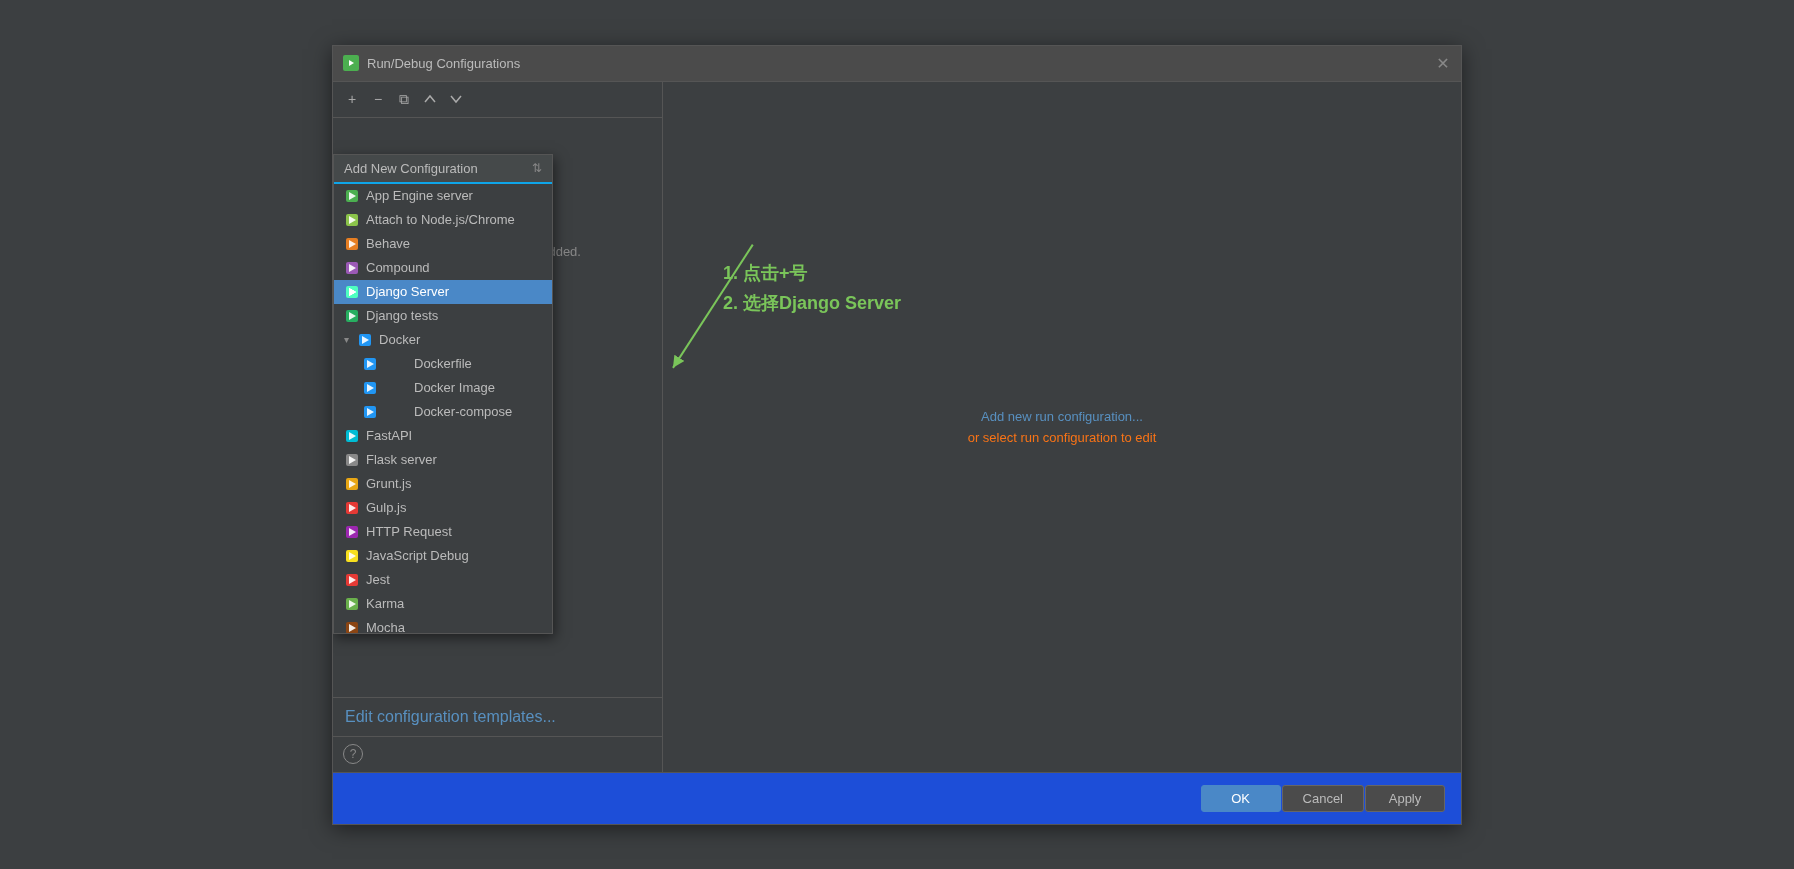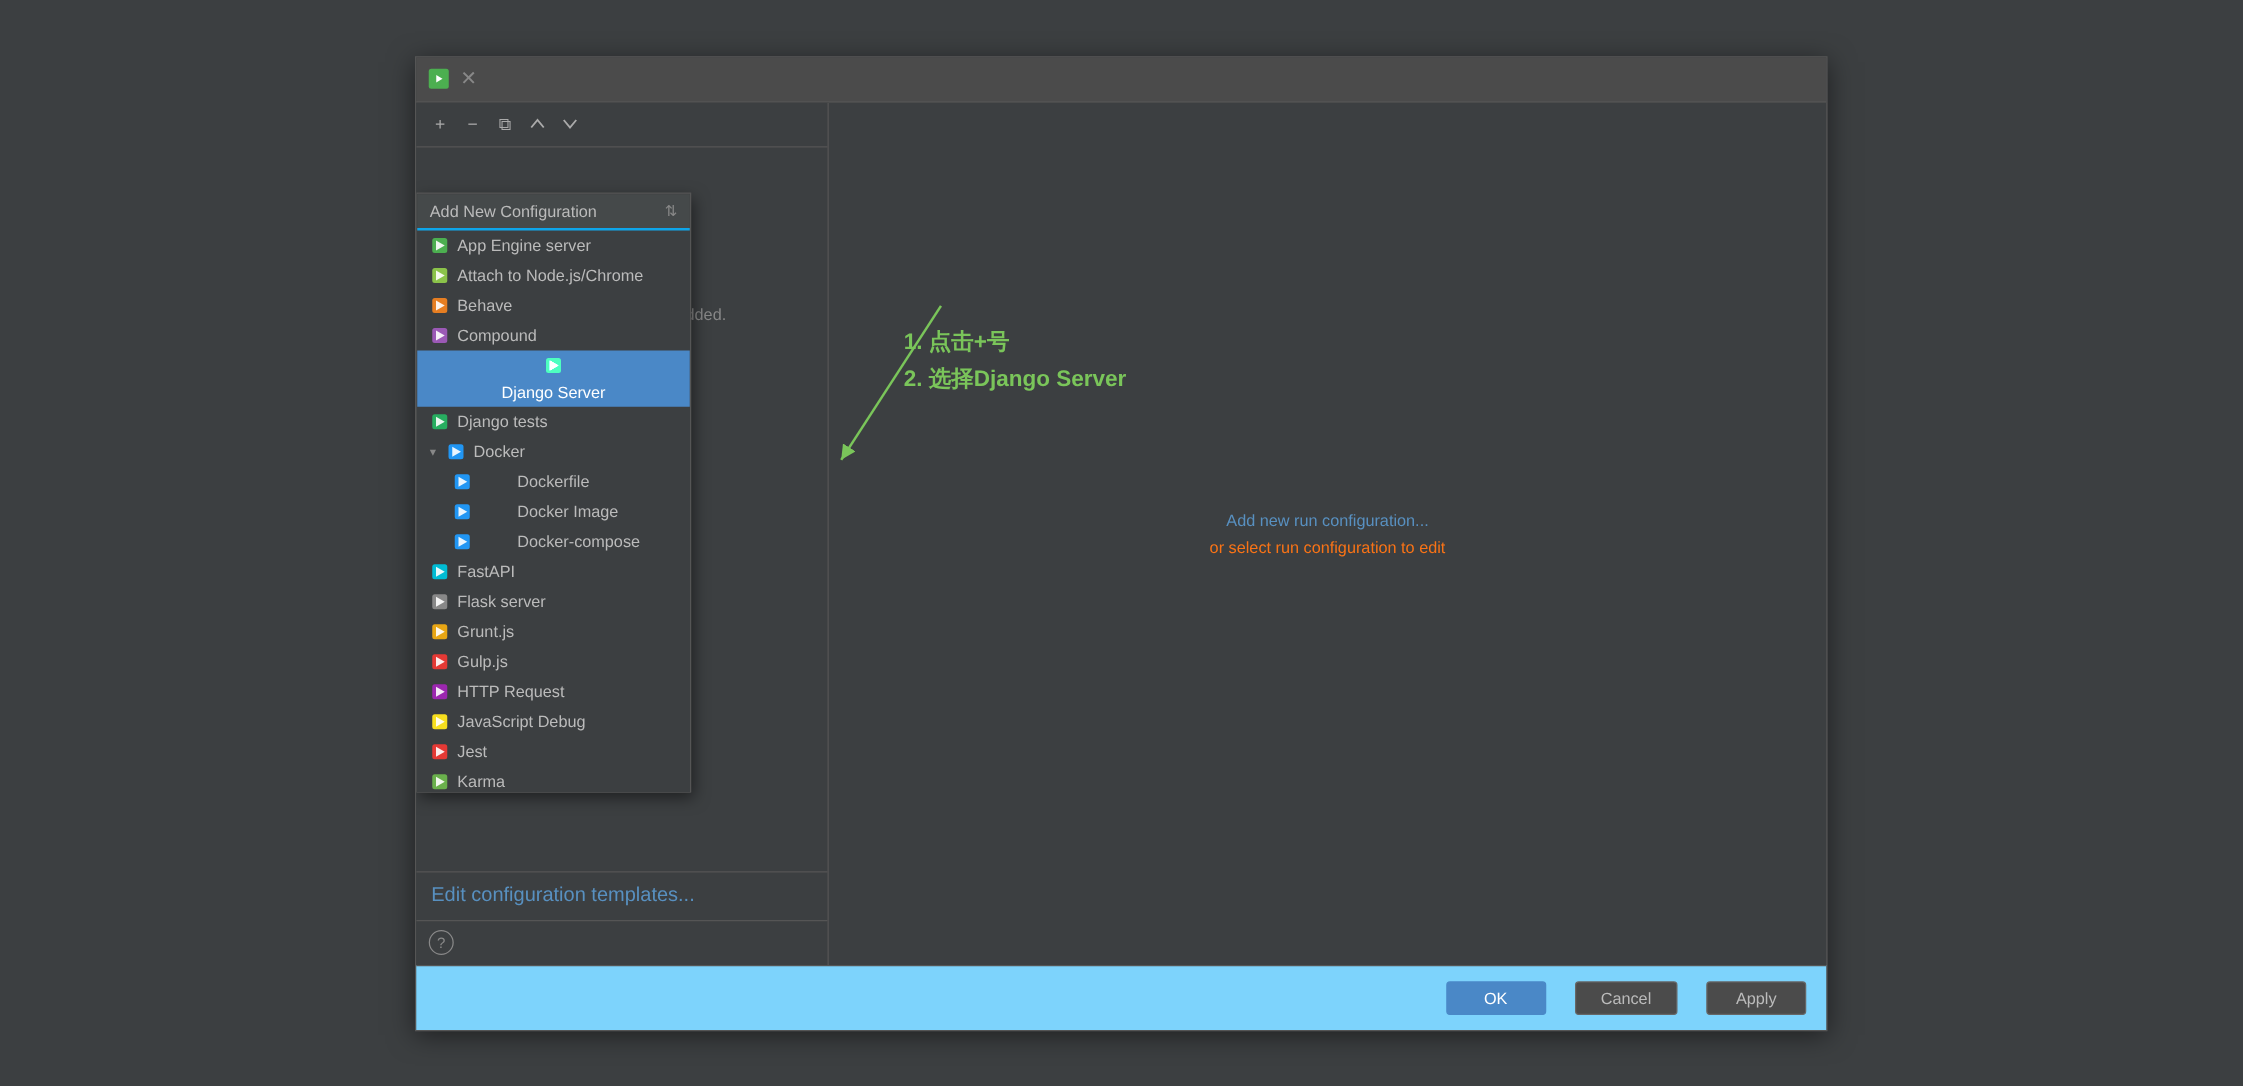--- a/index.html
+++ b/index.html
@@ -163,24 +163,24 @@
     .right-hint-sub {
       color: #f97316;
       font-size: 13px;
     }
     .dialog-footer {
       height: 52px;
       display: flex;
       align-items: center;
       justify-content: flex-end;
       padding: 0 16px;
-      gap: 23px;
+      gap: 1px;
       border-top: 1px solid #555;
       flex-shrink: 0;
-      background: #7dd3fc;
+      background: #1d4ed8;
     }
     .btn {
       padding: 5px 20px;
       font-size: 13px;
       border: 1px solid #666;
       border-radius: 3px;
       cursor: pointer;
       min-width: 80px;
       text-align: center;
     }
@@ -229,21 +229,20 @@
       align-items: center;
       padding: 4px 10px;
       cursor: pointer;
       font-size: 13px;
       color: #bbbbbb;
       gap: 6px;
     }
     .dropdown-item.selected {
       background: #4a88c7;
       color: #fff;
-      flex-direction: column;
     }
     .dropdown-item.selected .item-icon { filter: brightness(2); }
     .dropdown-group {
       display: flex;
       align-items: center;
       padding: 4px 10px;
       cursor: pointer;
       font-size: 13px;
       color: #bbbbbb;
       gap: 6px;
@@ -288,20 +287,21 @@
 
 <div class="dialog">
 
   <div class="title-bar">
     <div class="title-bar-icon">
       <svg width="14" height="14" viewBox="0 0 14 14">
         <circle cx="7" cy="7" r="6" fill="#4CAF50"></circle>
         <polygon points="5,4 10,7 5,10" fill="white"></polygon>
       </svg>
     </div>
+    <span class="title-bar-text">Run/Debug Configurations</span>
     <div class="close-btn">✕</div>
   </div>
 
   <div class="dialog-body">
 
     <div class="left-panel" style="position:relative;">
 
       <div class="toolbar">
         <div class="toolbar-btn">+</div>
         <div class="toolbar-btn">−</div>

